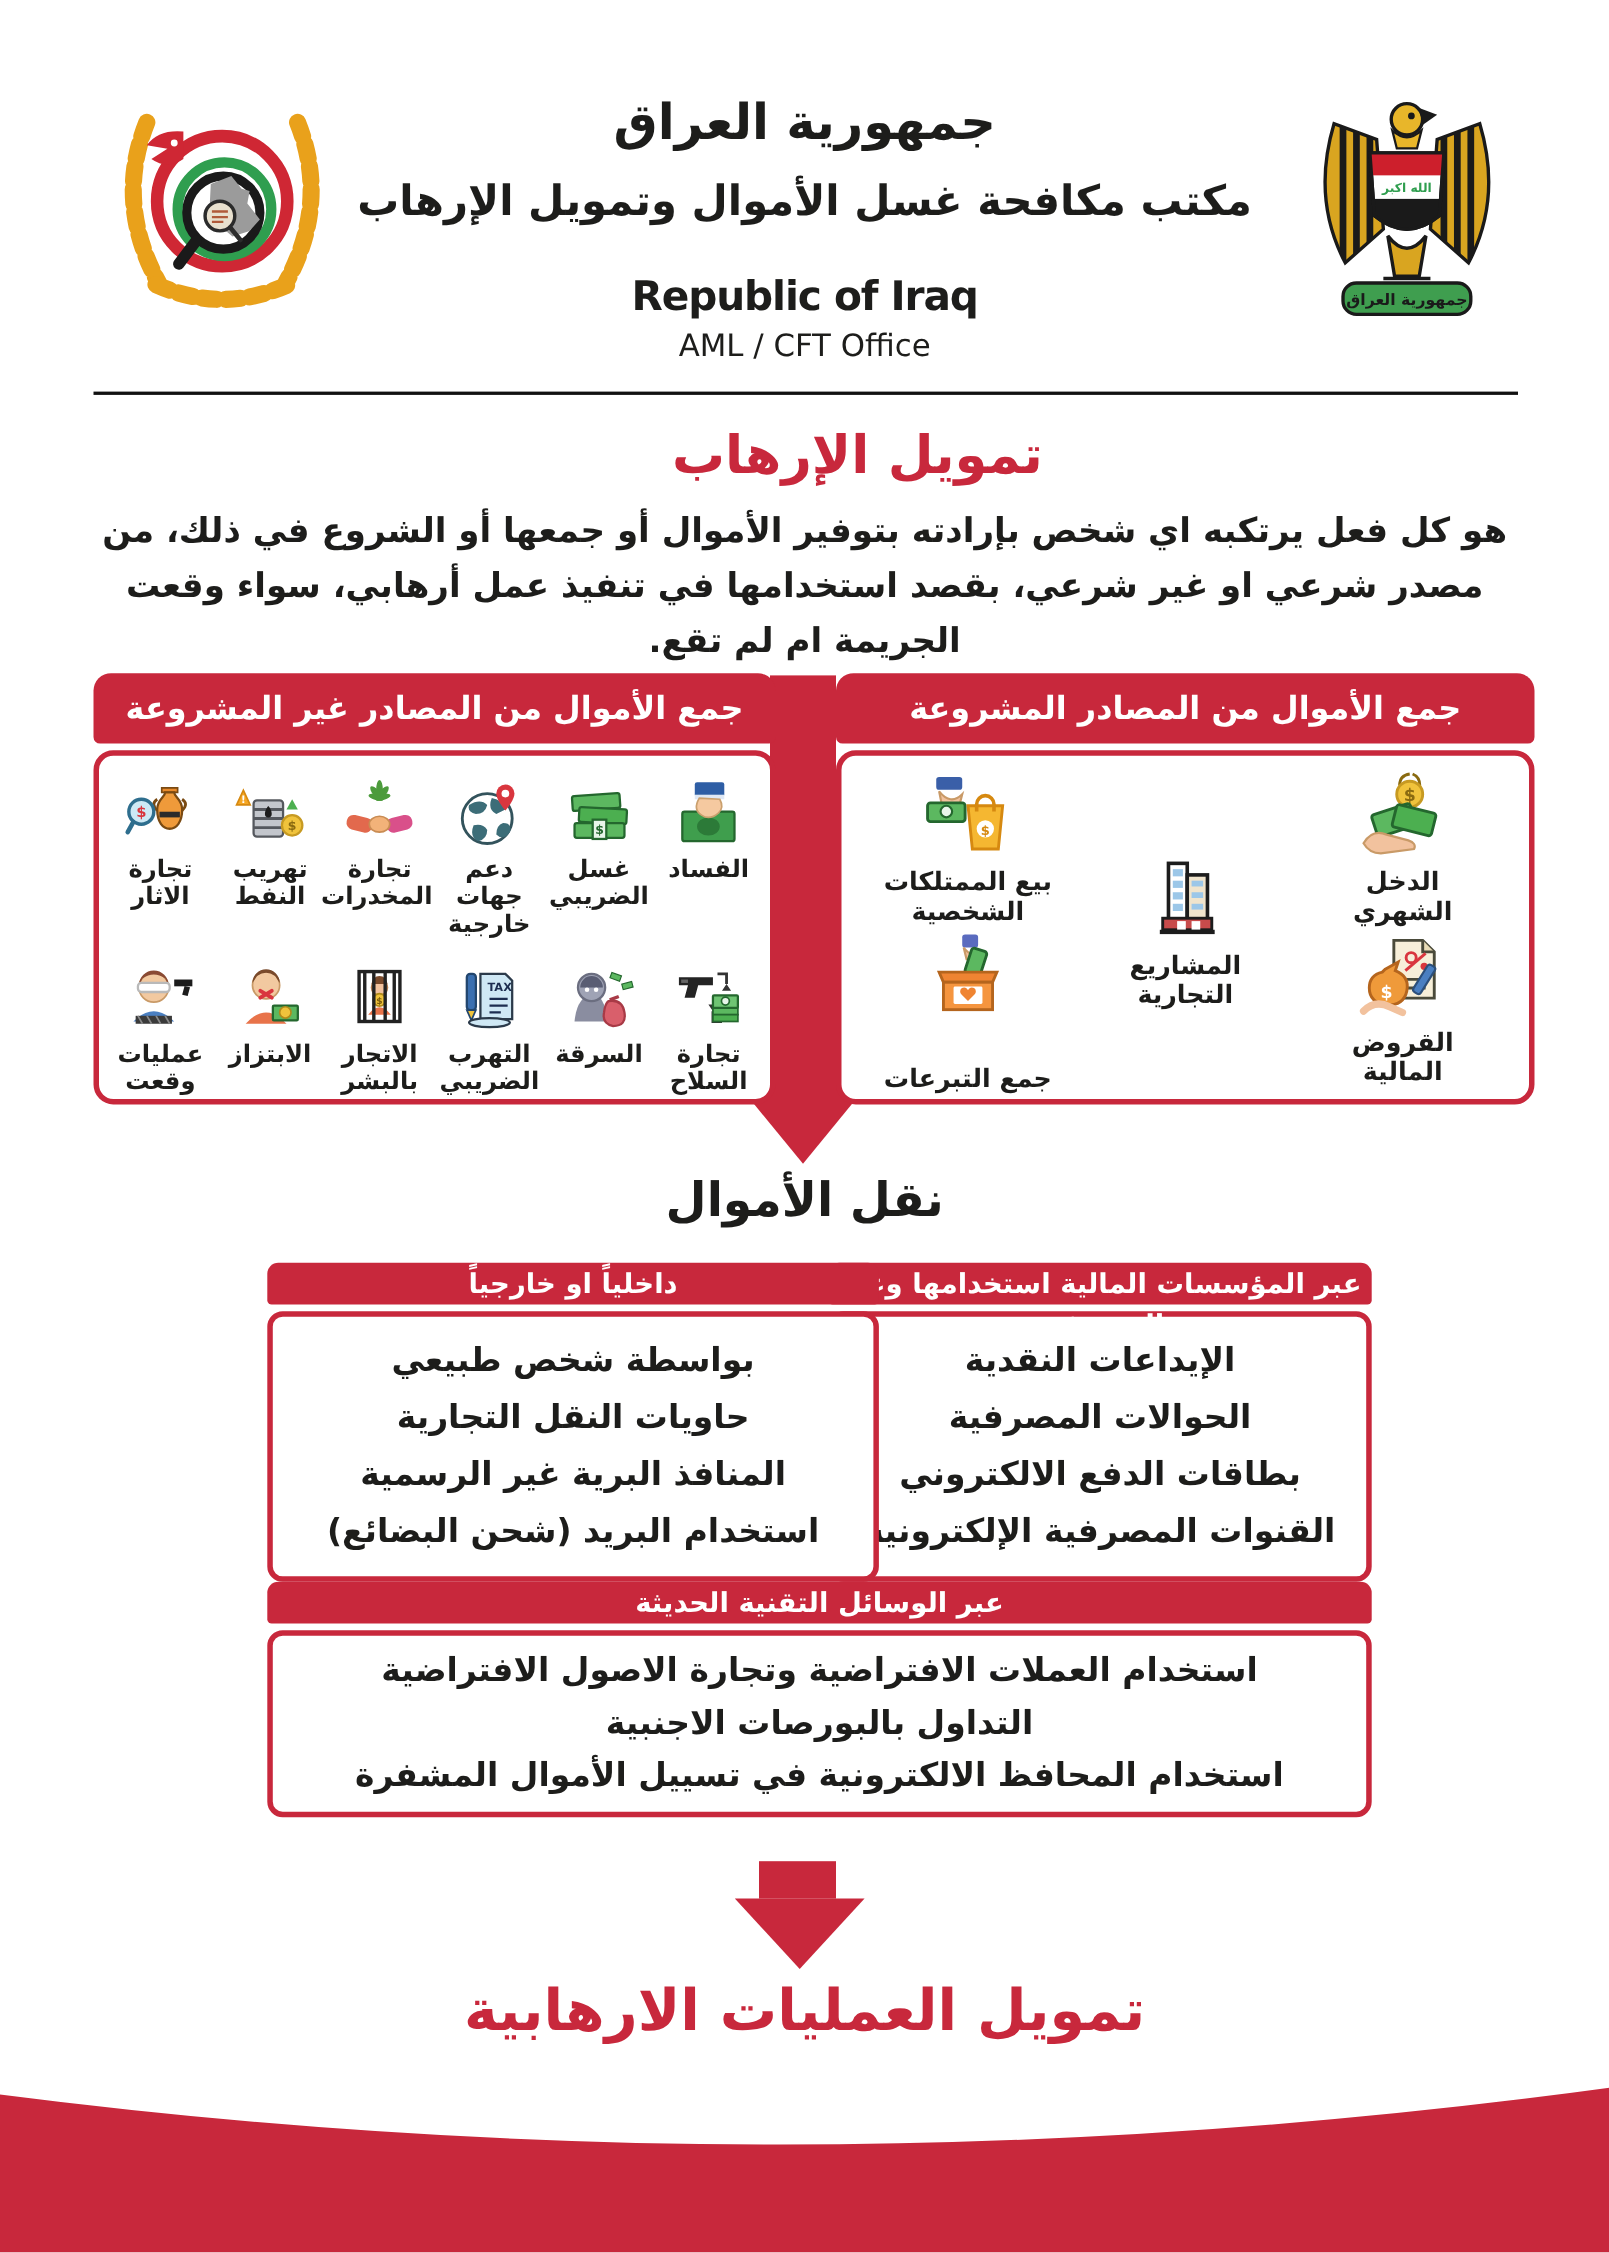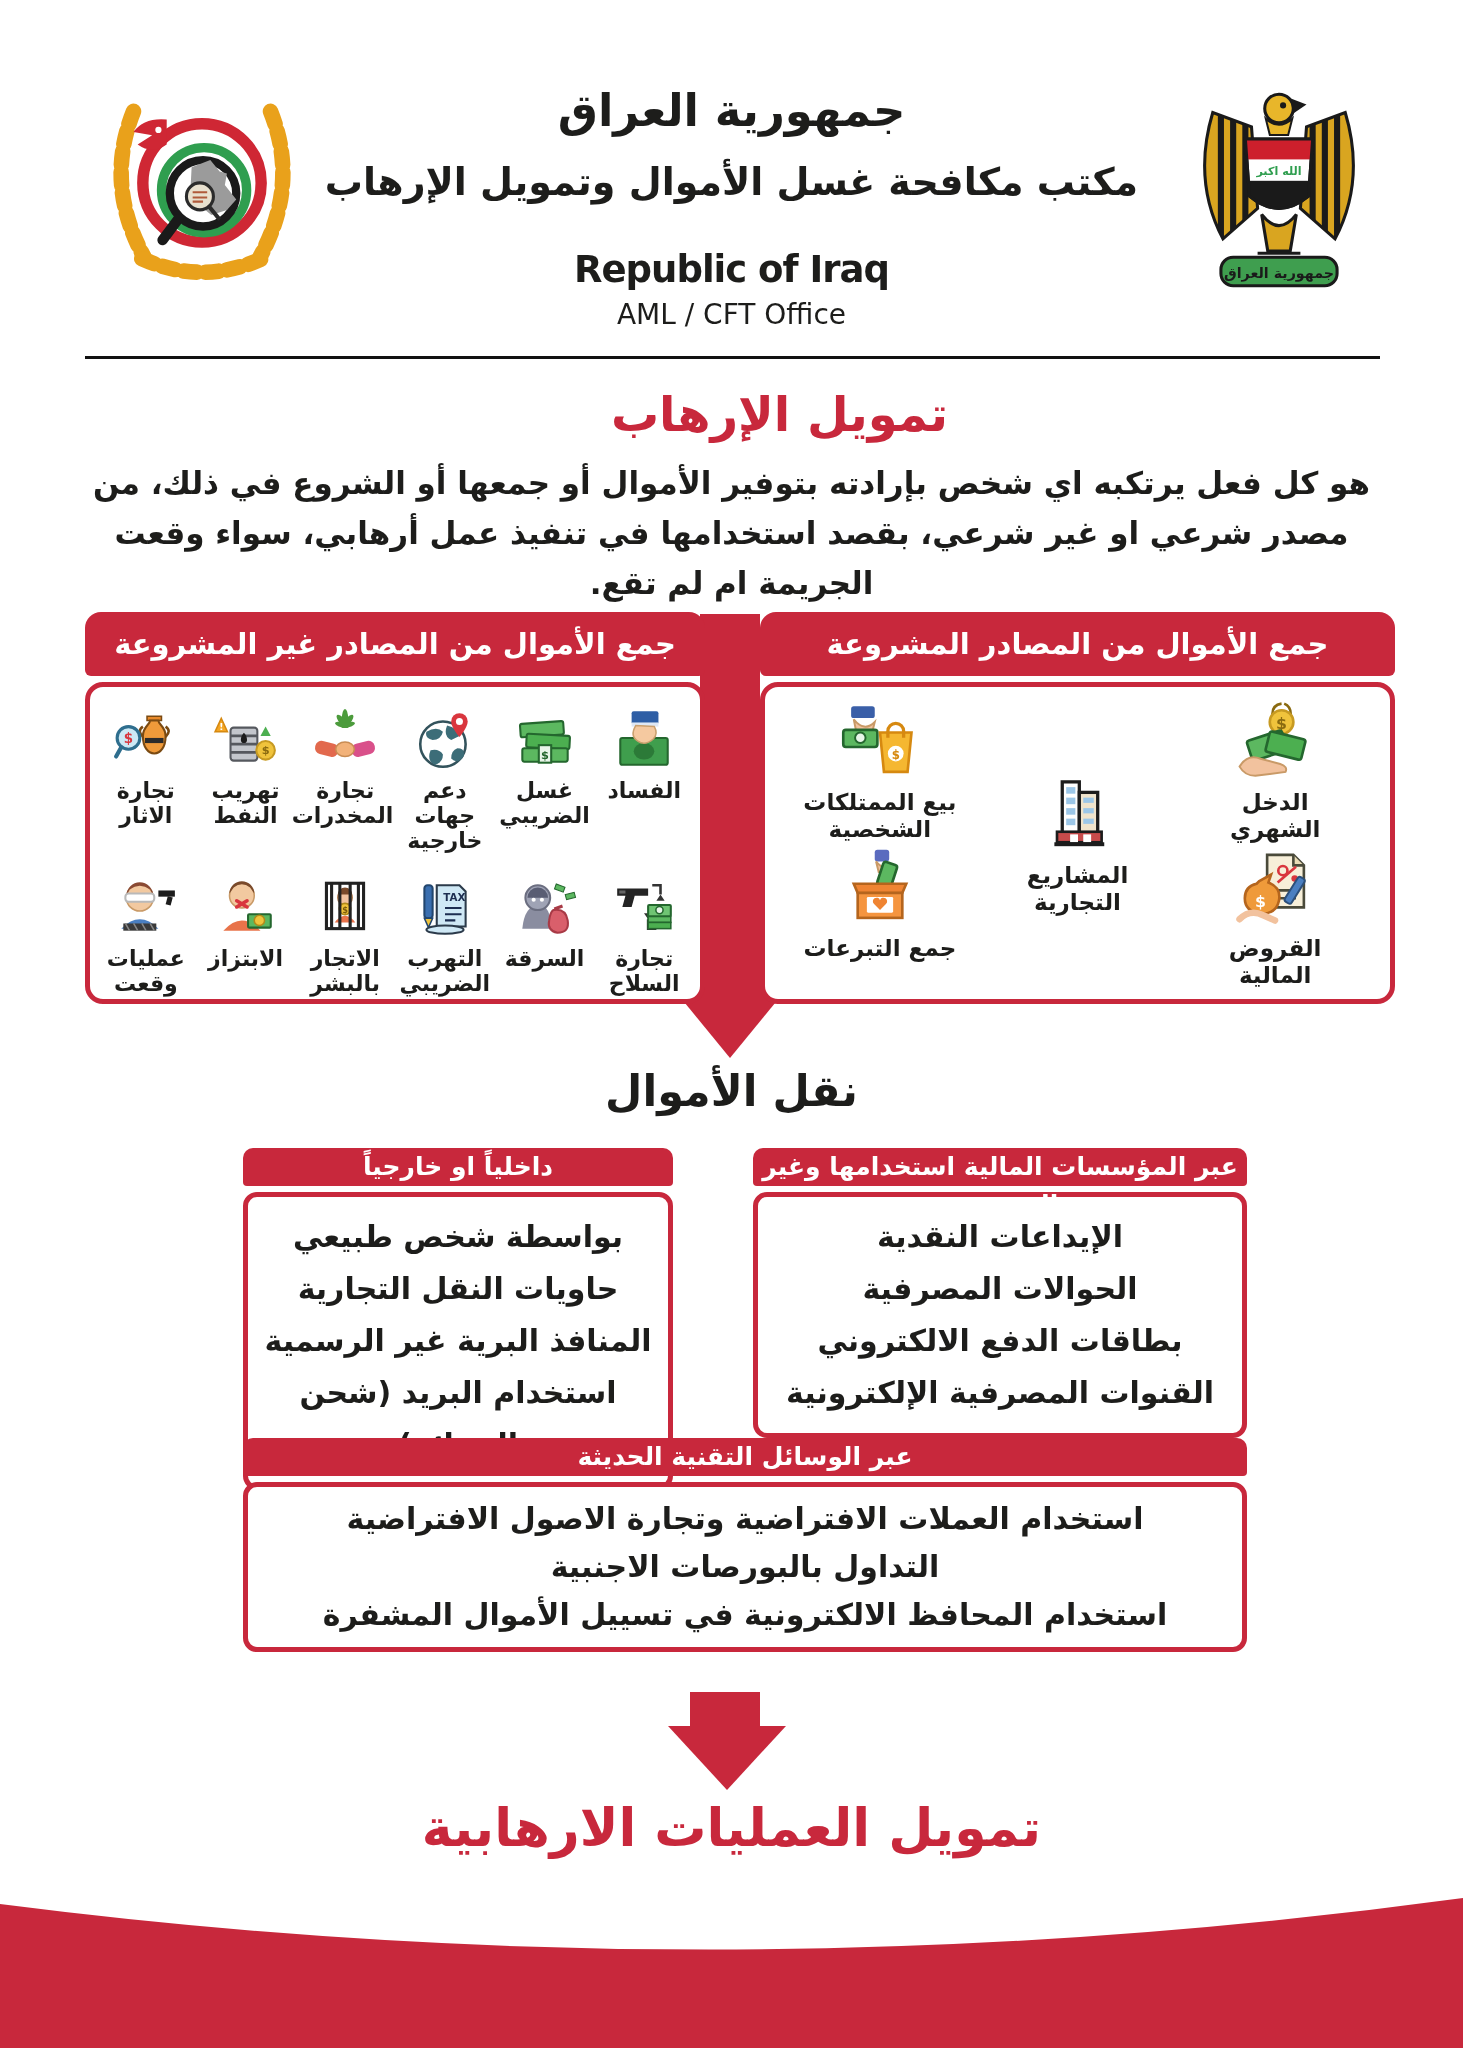--- a/index.html
+++ b/index.html
@@ -36,39 +36,39 @@
   .illegit .src-icon{width:66px;height:66px;}
   .legit   .src-icon{width:84px;height:84px;}
   .src-icon svg{width:100%;height:100%;}
   .src-label{font-weight:bold;direction:rtl;}
   .illegit .src-label{font-size:22px;line-height:25px;margin-top:5px;max-width:96px;}
   .legit   .src-label{font-size:23px;line-height:27px;margin-top:4px;max-width:160px;}
   .legit div.src-item:nth-of-type(1){grid-column:1;grid-row:1;}
   .legit div.src-item:nth-of-type(2){grid-column:3;grid-row:1;}
   .legit div.src-item:nth-of-type(3){grid-column:2;grid-row:1 / span 2;align-self:center;}
   .legit div.src-item:nth-of-type(4){grid-column:1;grid-row:2;}
-  .legit div.src-item:nth-of-type(5){grid-column:3;grid-row:2;}
+  .legit div.src-item:nth-of-type(5){grid-column:3;grid-row:2;gap:33px;}
 
   
   .band{background:var(--red);z-index:1;}
   .tri{width:0;height:0;z-index:1;}
   .band1{left:700px;top:614px;width:60px;height:374px;}
   .head1{left:671px;top:986px;border-left:59px solid transparent;border-right:59px solid transparent;
          border-top:72px solid var(--red);}
   .band2{left:690px;top:1692px;width:70px;height:34px;}
   .head2{left:668px;top:1726px;border-left:59px solid transparent;border-right:59px solid transparent;
          border-top:64px solid var(--red);}
 
   
   .transfer-title{top:1066px;left:0;width:1463px;text-align:center;font-size:43px;font-weight:bold;}
   .mbox .bar{height:38px;line-height:38px;font-size:25px;border-radius:10px 10px 4px 4px;}
   .mbox .body{margin-top:6px;border:5px solid var(--red);border-radius:14px;background:#fff;
               padding:14px 8px;box-sizing:content-box;}
   .mline{font-size:30px;font-weight:bold;line-height:52px;text-align:center;direction:rtl;}
-  #mbox-inout{left:243px;top:1148px;width:430px;}
+  #mbox-inout{left:243px;top:1148px;width:556px;}
   #mbox-banks{left:753px;top:1148px;width:494px;}
   #mbox-tech{left:243px;top:1438px;width:1004px;}
   #mbox-tech .body{padding:8px 10px;}
   #mbox-tech .mline{line-height:48px;}
 
   
   .outcome-title{top:1798px;left:0;width:1463px;text-align:center;font-size:52px;font-weight:bold;color:var(--red);}
   .footer-svg{left:0;top:1890px;}
   .logo{z-index:3;}
 </style>

